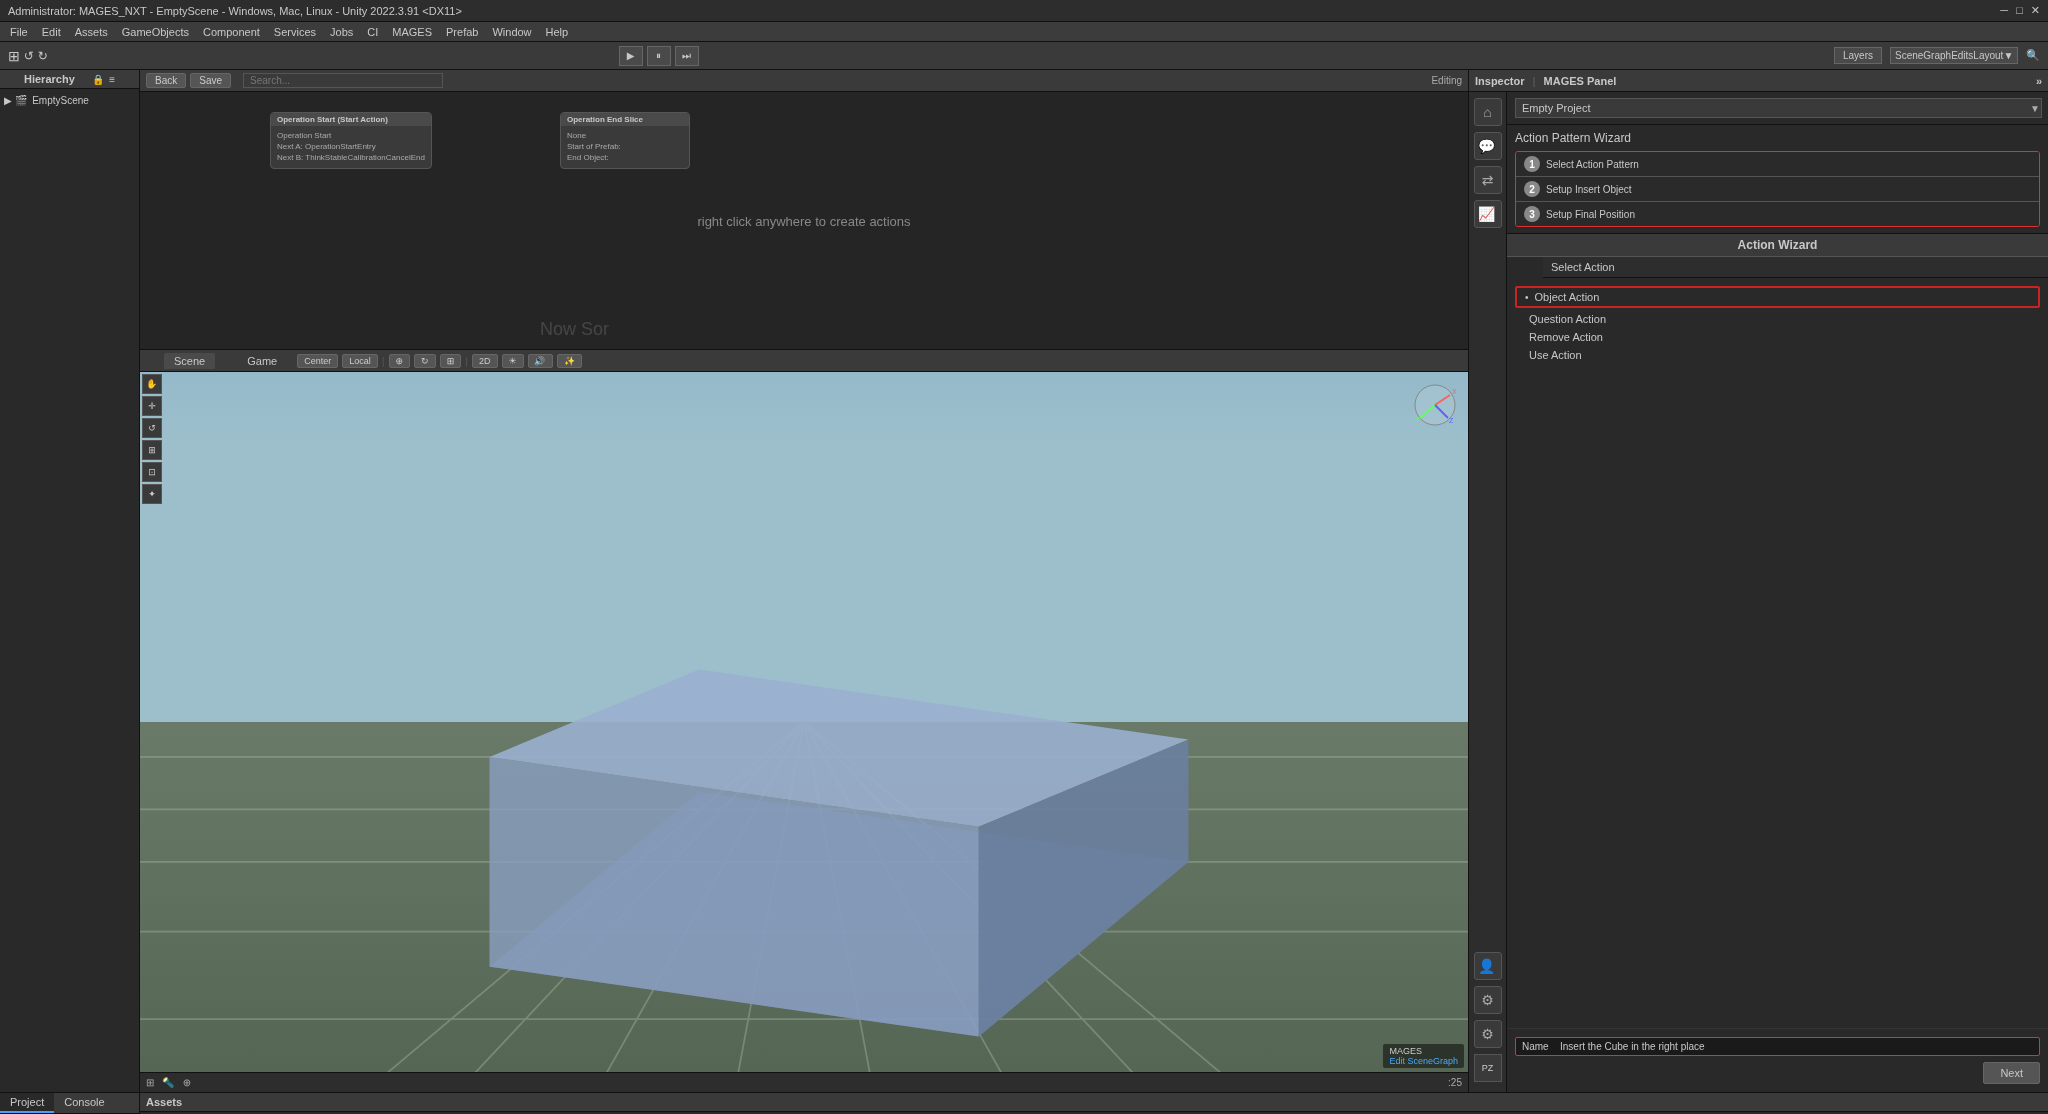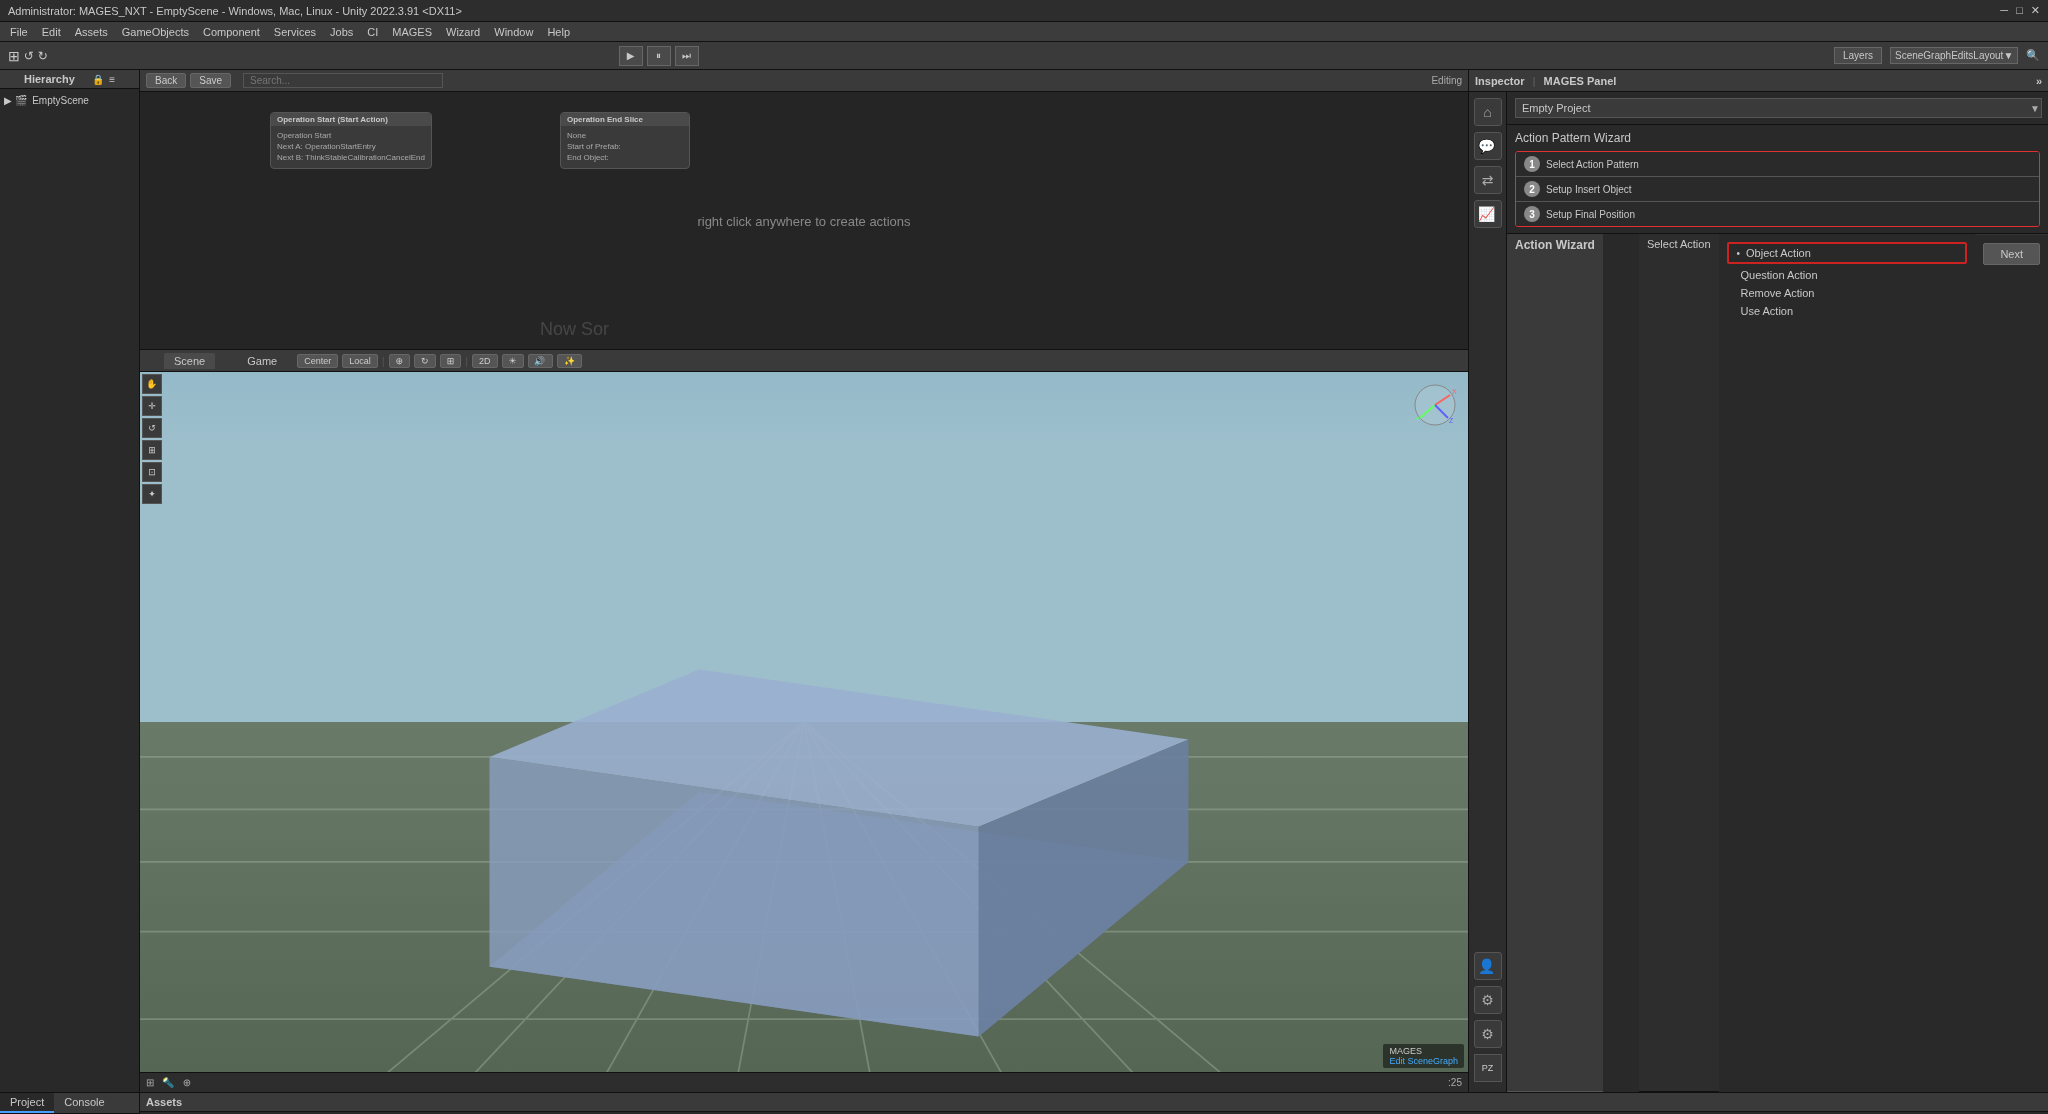--- a/index.html
+++ b/index.html
@@ -422,21 +422,21 @@
     }
     .apw-step-label {
       font-size: 10px;
       color: #c8c8c8;
     }
 
     
     .aw-panel {
       flex: 1;
       display: flex;
-      flex-direction: row;
+      flex-direction: column;
       overflow: hidden;
     }
     .aw-header {
       background: #3a3a3a;
       padding: 4px 8px;
       font-size: 12px;
       font-weight: bold;
       color: #c8c8c8;
       border-bottom: 1px solid #555;
       text-align: center;
@@ -589,21 +589,21 @@
 <div class="menu-bar">
   <span class="menu-item">File</span>
   <span class="menu-item">Edit</span>
   <span class="menu-item">Assets</span>
   <span class="menu-item">GameObjects</span>
   <span class="menu-item">Component</span>
   <span class="menu-item">Services</span>
   <span class="menu-item">Jobs</span>
   <span class="menu-item">CI</span>
   <span class="menu-item">MAGES</span>
-  <span class="menu-item">Wizard</span>
+  <span class="menu-item">Prefab</span>
   <span class="menu-item">Window</span>
   <span class="menu-item">Help</span>
 </div>
 
 <div class="toolbar">
   <div style="display:flex;align-items:center;gap:4px;">
     <span style="font-size:14px;">⊞</span>
     <span style="cursor:pointer;font-size:12px;">↺</span>
     <span style="cursor:pointer;font-size:12px;">↻</span>
   </div>
@@ -850,20 +850,24 @@
               <span class="bullet"></span>
               <span>Remove Action</span>
             </div>
             <div class="aw-option">
               <span class="bullet"></span>
               <span>Use Action</span>
             </div>
           </div>
 
           <div class="aw-bottom">
+            <div class="name-row">
+              <span class="name-label">Name</span>
+              <input class="name-input" type="text" value="Insert the Cube in the right place" style="">
+            </div>
             <button class="next-btn">Next</button>
           </div>
         </div>
       </div>
     </div>
   </div>
 
 </div>
 
 <div class="bottom-panel">

